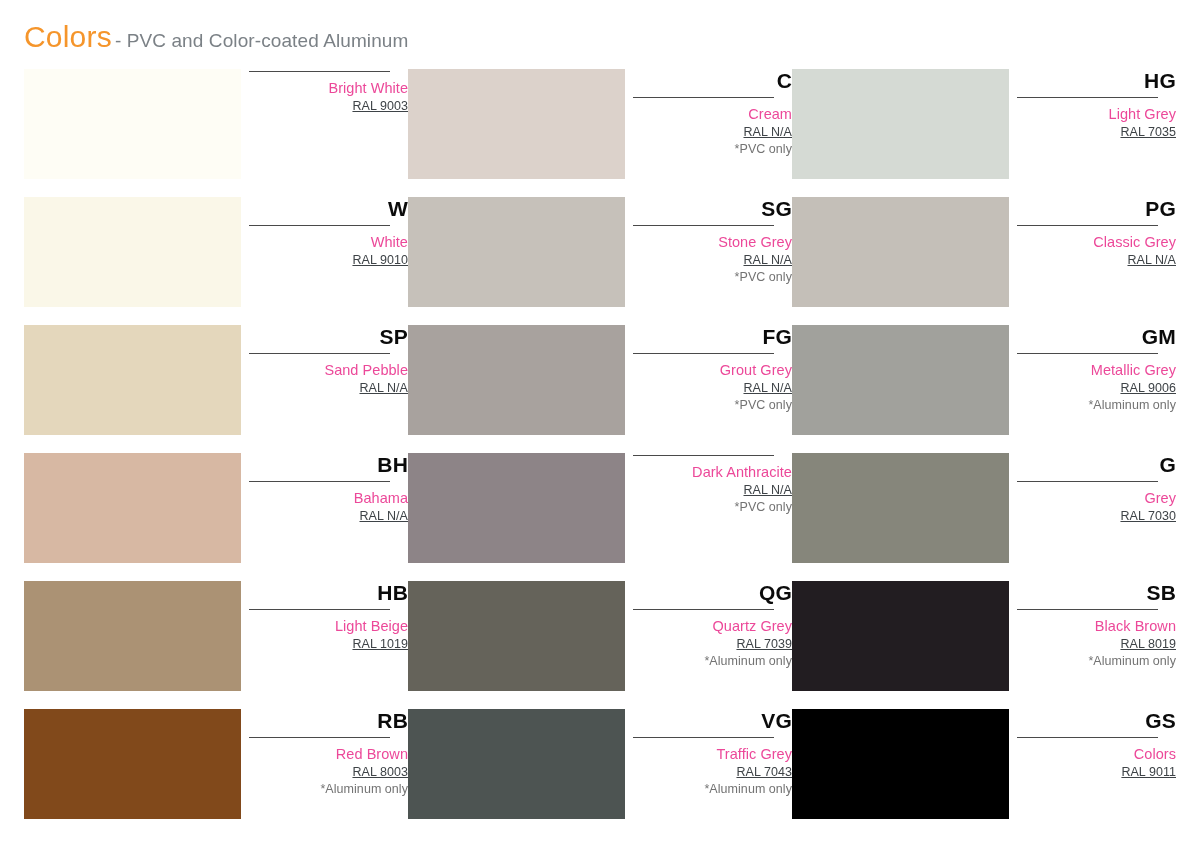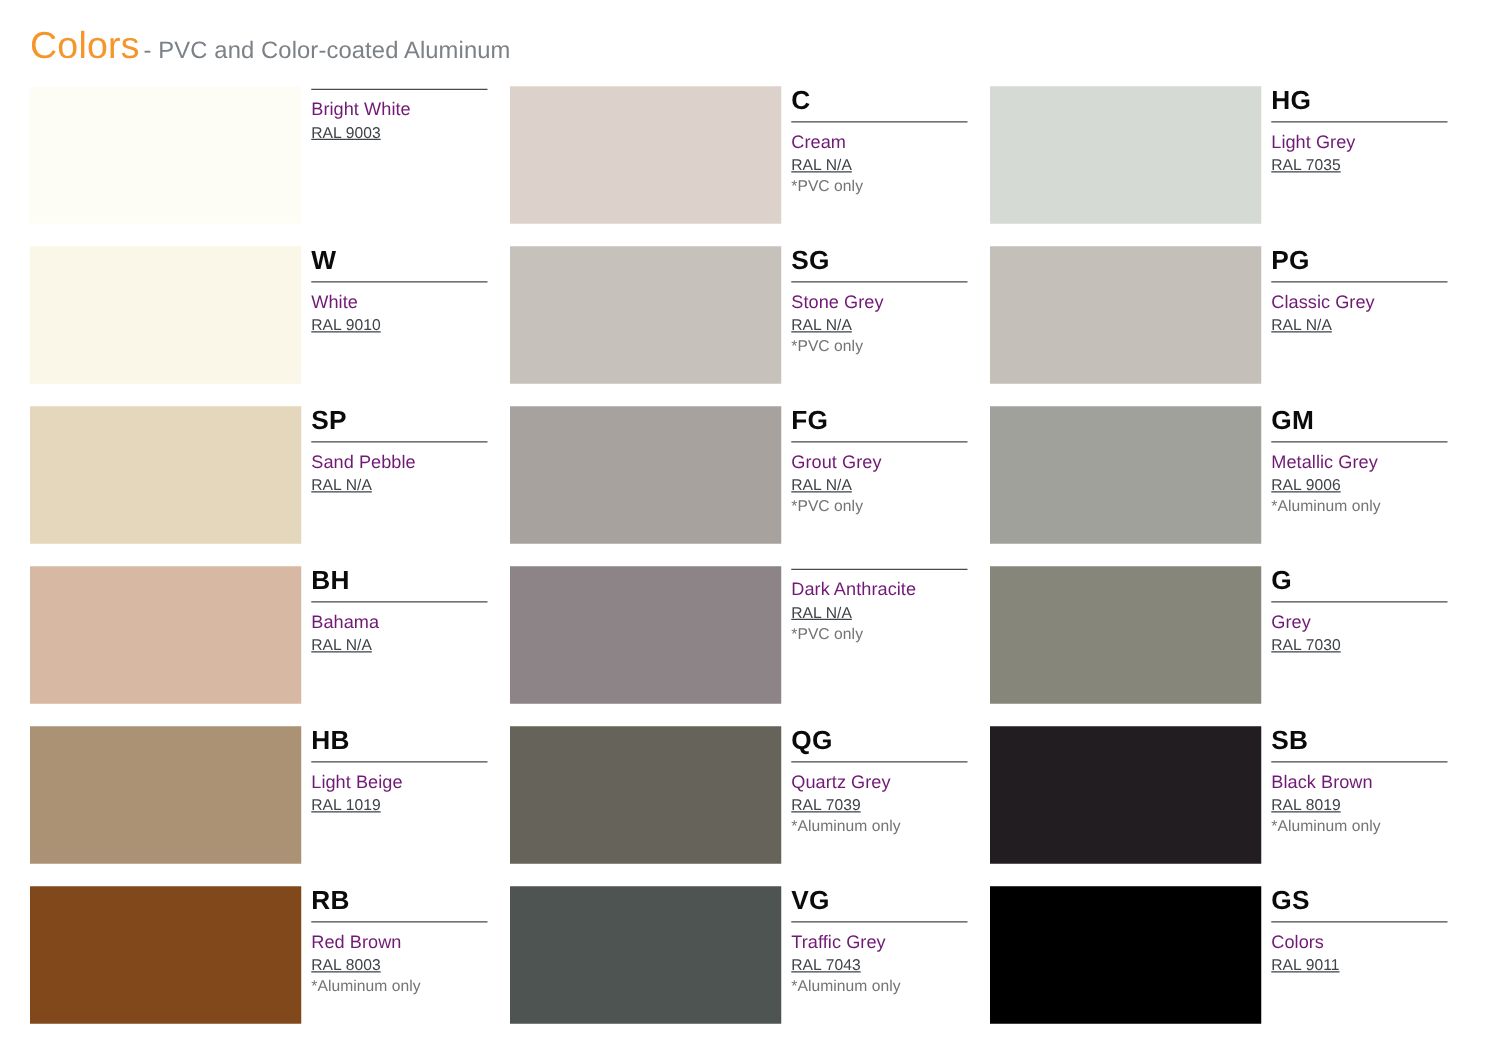--- a/index.html
+++ b/index.html
@@ -13,20 +13,21 @@
     font-family: "Liberation Sans", sans-serif;
     -webkit-font-smoothing: antialiased;
     overflow: hidden;
   }
 
   #page {
     position: relative;
     width: 1203px;
     height: 700px;
     background: #ffffff;
+    text-align: right;
   }
 
   
   #header {
     position: absolute;
     left: 24px;
     top: 22px;
     white-space: nowrap;
     line-height: 1;
   }
@@ -88,21 +89,21 @@
   .rule {
     width: 141px;
     height: 1px;
     background: #4A4A4A;
     margin-top: 2px;
     margin-bottom: 7px;
   }
 
   .name {
     font-size: 14.5px;
-    color: #701a75;
+    color: #ec4899;
     line-height: 19px;
     letter-spacing: 0.05px;
   }
 
   .ral {
     font-size: 12.5px;
     color: #3E4347;
     line-height: 17px;
     letter-spacing: 0.05px;
     text-decoration: underline;

